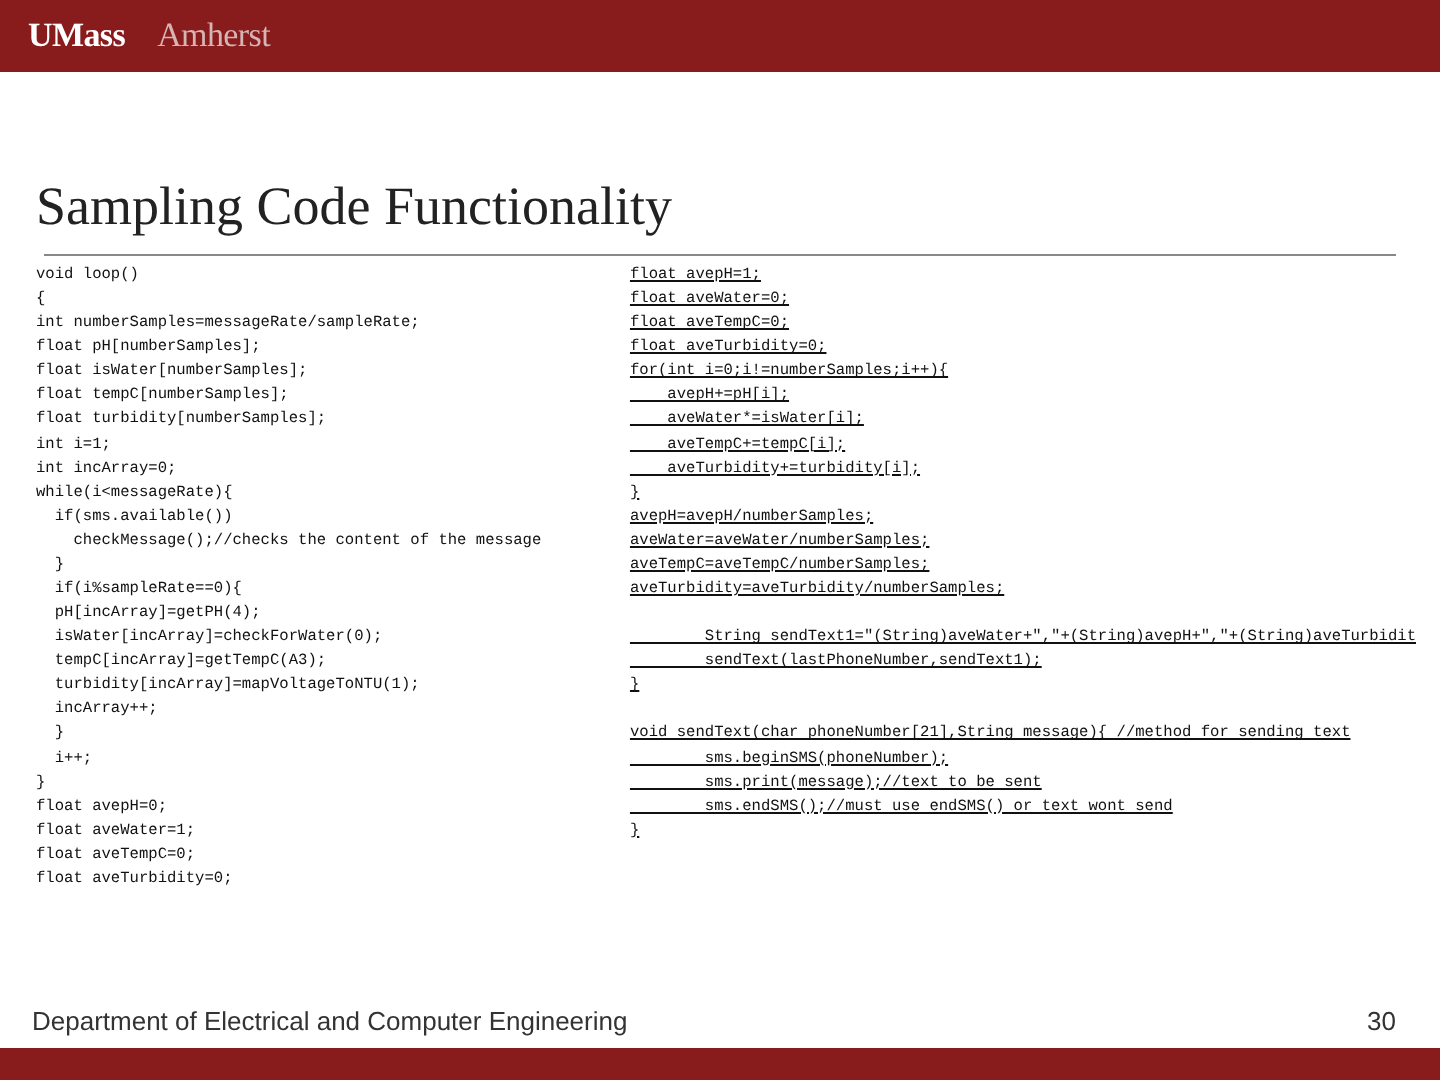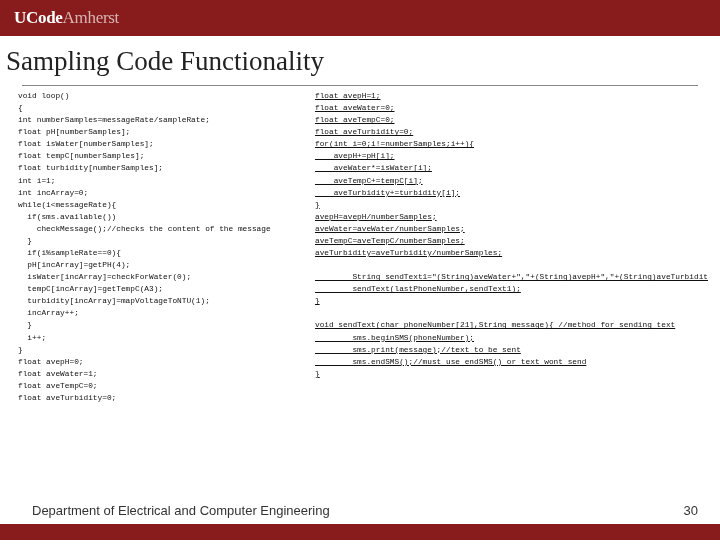--- a/index.html
+++ b/index.html
@@ -20,23 +20,24 @@
     align-items: center;
     padding-left: 14px;
   }
   .um-logo {
     font-family: Georgia, serif;
     font-size: 17px;
     letter-spacing: -0.3px;
   }
   .um-u { font-weight: 700; }
   .um-mass { font-weight: 700; }
-  .um-amh { color: #d7b4b4; font-weight: 400; margin-left: 0; }
+  .um-amh { color: #d7b4b4; font-weight: 400; margin-left: 16px; }
   .title-area {
-    padding: 10px 22px 6px 6px;
+    padding: 10px 22px 6px 18px;
+    margin-top: 42px;
   }
   .title-area h1 {
     font-family: Georgia, serif;
     font-weight: 400;
     font-size: 27px;
     color: #222;
   }
   .title-rule {
     border: none;
     border-top: 1px solid #888;
@@ -57,37 +58,37 @@
   .footer {
     position: absolute;
     left: 0;
     bottom: 0;
     width: 100%;
   }
   .footer-line {
     display: flex;
     justify-content: space-between;
     align-items: center;
-    padding: 7px 22px 6px 32px;
+    padding: 7px 22px 6px 16px;
     font-family: 'Helvetica Neue', Arial, sans-serif;
     font-size: 13px;
     color: #333;
   }
   .footer-red {
     width: 100%;
     height: 16px;
     background: #881c1c;
   }
 </style>
 </head>
 <body>
 
 <div class="header-bar">
   <span class="um-logo">
-    <span class="um-u">U</span><span class="um-mass">Code</span><span class="um-amh">Amherst</span>
+    <span class="um-u">U</span><span class="um-mass">Mass</span><span class="um-amh">Amherst</span>
   </span>
 </div>
 
 <div class="title-area">
   <h1>Sampling Code Functionality</h1>
 </div>
 <hr class="title-rule">
 
 <div class="code-area">
   <div class="col-left"><span>void loop()

